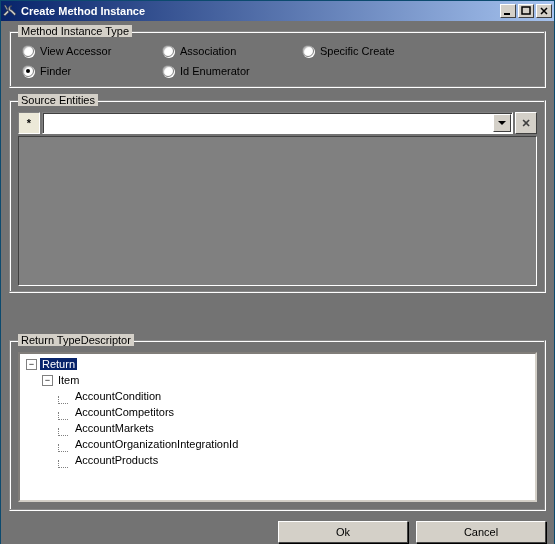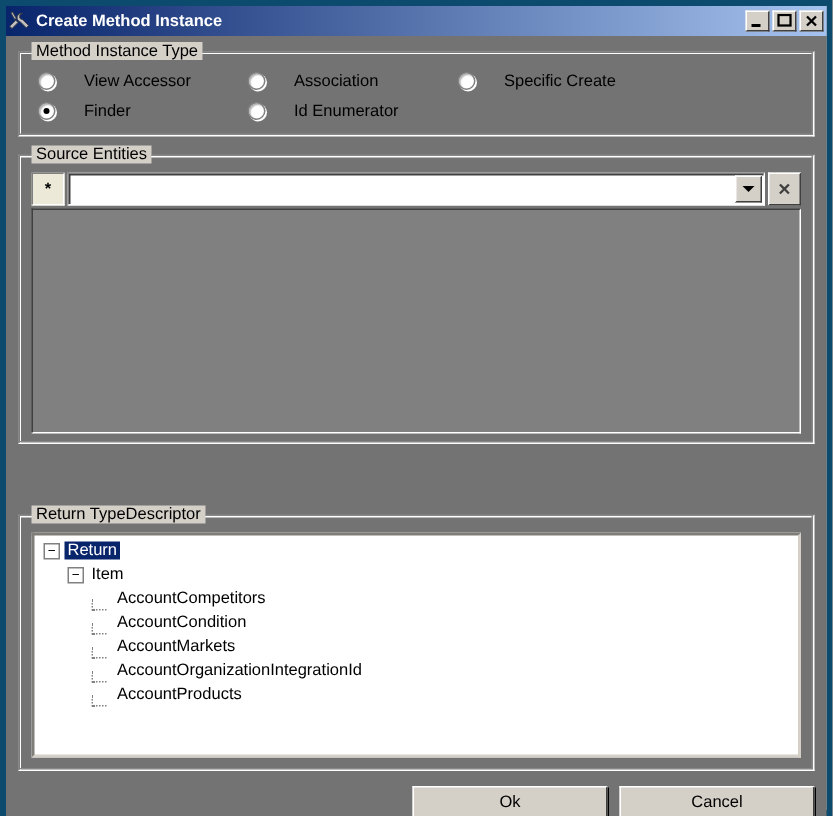--- a/index.html
+++ b/index.html
@@ -10,21 +10,21 @@
     background: #d4d0c8;
     width: 555px;
     height: 544px;
     overflow: hidden;
   }
   .window {
     width: 555px;
     height: 544px;
     display: flex;
     flex-direction: column;
-    border: 4px solid #0c4a6e;
+    border: 1px solid #0c4a6e;
   }
   .titlebar {
     height: 20px;
     background: linear-gradient(to right, #08246b, #a6c3ef);
     display: flex;
     align-items: center;
     justify-content: space-between;
     padding: 0 2px;
     color: #fff;
     font-weight: bold;
@@ -76,21 +76,21 @@
   }
   
   .radio-grid {
     display: grid;
     grid-template-columns: 140px 140px 160px;
     row-gap: 8px;
     padding: 2px 4px;
   }
   .radio-item {
     display: flex;
-    gap: 19px;
+    gap: 6px;
   }
   .radio {
     width: 12px;
     height: 12px;
     border-radius: 50%;
     background: #fff;
     border: 1px solid #808080;
     box-shadow: inset 1px 1px 1px rgba(0,0,0,.3), 1px 1px 0 #fff;
     display: flex;
     align-items: center;
@@ -336,27 +336,27 @@
               <ul>
                 <li>
                   <div class="tn">
                     <span class="expander">−</span>
                     <span class="node-label">Item</span>
                   </div>
                   <ul>
                     <li>
                         <div class="tn">
                           <span class="leaf-line"></span>
+                          <span class="node-label">AccountCondition</span>
+                        </div>
+                      </li>
+                    <li>
+                        <div class="tn">
+                          <span class="leaf-line"></span>
                           <span class="node-label">AccountCompetitors</span>
-                        </div>
-                      </li>
-                    <li>
-                        <div class="tn">
-                          <span class="leaf-line"></span>
-                          <span class="node-label">AccountCondition</span>
                         </div>
                       </li>
                     <li>
                         <div class="tn">
                           <span class="leaf-line"></span>
                           <span class="node-label">AccountMarkets</span>
                         </div>
                       </li>
                     <li>
                         <div class="tn">

